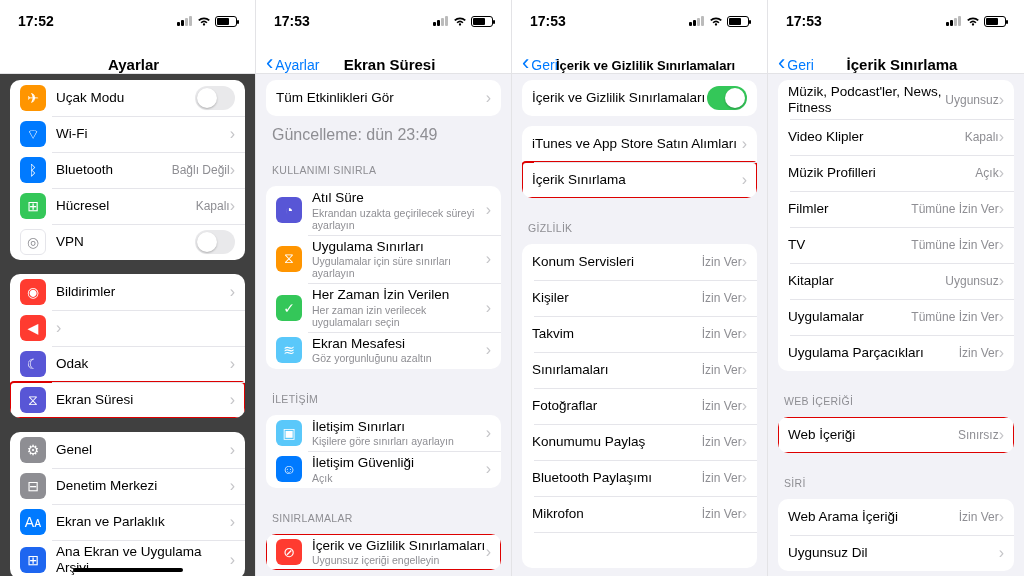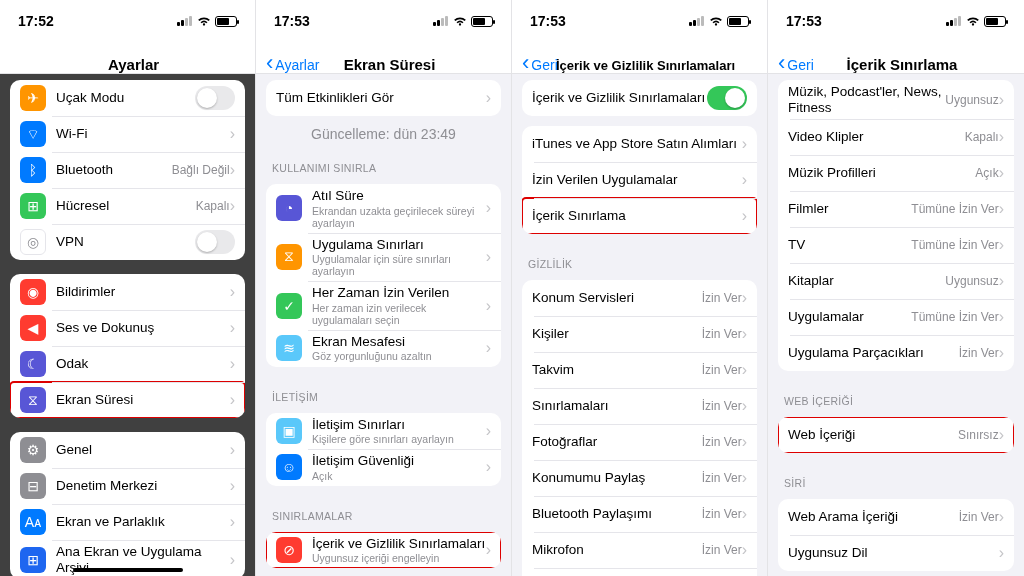--- a/index.html
+++ b/index.html
@@ -46,21 +46,21 @@
   .chev { color:#c5c5c8; font-size:16px; line-height:1; }
   .chev::after { content:"›"; }
   .toggle { width:40px; height:24px; background:#e9e9eb; border-radius:12px; position:relative; }
   .toggle i { position:absolute; top:2px; left:2px; width:20px; height:20px; background:#fff; border-radius:50%; box-shadow:0 1px 2px rgba(0,0,0,.25); }
   .toggle.on { background:#34c759; }
   .toggle.on i { left:auto; right:2px; }
 
   .hl { outline:2.5px solid #d00; outline-offset:-1px; border-radius:4px; }
 
   .link-row { color:#007aff; font-size:13.5px; padding:10px 12px; }
-  .update-note { color:#8e8e93; font-size:14px; padding:0 16px 6px;text-align:center; }
+  .update-note { color:#8e8e93; font-size:16px; padding:0 16px 6px; }
 
   .home-ind { position:absolute; bottom:4px; left:50%; transform:translateX(-50%); width:110px; height:4px; background:#000; border-radius:2px; }
 
   
   .bg-orange{background:#ff9500;} .bg-blue{background:#007aff;} .bg-green{background:#34c759;}
   .bg-red{background:#ff3b30;} .bg-purple{background:#5856d6;} .bg-gray{background:#8e8e93;}
   .bg-teal{background:#5ac8fa;} .bg-white{background:#fff;color:#8e8e93;border:1px solid #e5e5ea;}
   .bg-dblue{background:#1e66f0;}
 </style>
 </head>
@@ -125,21 +125,20 @@
           </div>
         </div>
       <div class="group" id="p1g2" style="position:relative;">
           <div class="row">
             <span class="icon bg-red">◉</span>
             <span class="label">Bildirimler</span>
             <span class="chev"></span>
           </div>
           <div class="row">
             <span class="icon bg-red">◀︎</span>
-            <span class="label">Ses ve Dokunuş</span>
             <span class="chev"></span>
           </div>
           <div class="row">
             <span class="icon bg-purple">☾</span>
             <span class="label">Odak</span>
             <span class="chev"></span>
           </div>
           <div class="row hl">
             <span class="icon bg-purple">⧖</span>
             <span class="label">Ekran Süresi</span>
@@ -288,24 +287,20 @@
           <span class="toggle on">
               <i></i>
             </span>
         </div>
       </div>
       <div class="group" id="p3g1" style="position:relative;">
           <div class="row noicon">
             <span class="label">iTunes ve App Store Satın Alımları</span>
             <span class="chev"></span>
           </div>
-          <div class="row noicon">
-            <span class="label">İzin Verilen Uygulamalar</span>
-            <span class="chev"></span>
-          </div>
           <div class="row hl noicon">
             <span class="label">İçerik Sınırlama</span>
             <span class="chev"></span>
           </div>
         </div>
       <div class="section-title">GİZLİLİK</div>
       <div class="group" id="p3gp">
           <div class="row noicon">
             <span class="label">Konum Servisleri</span>
             <span class="val">İzin Ver</span>

